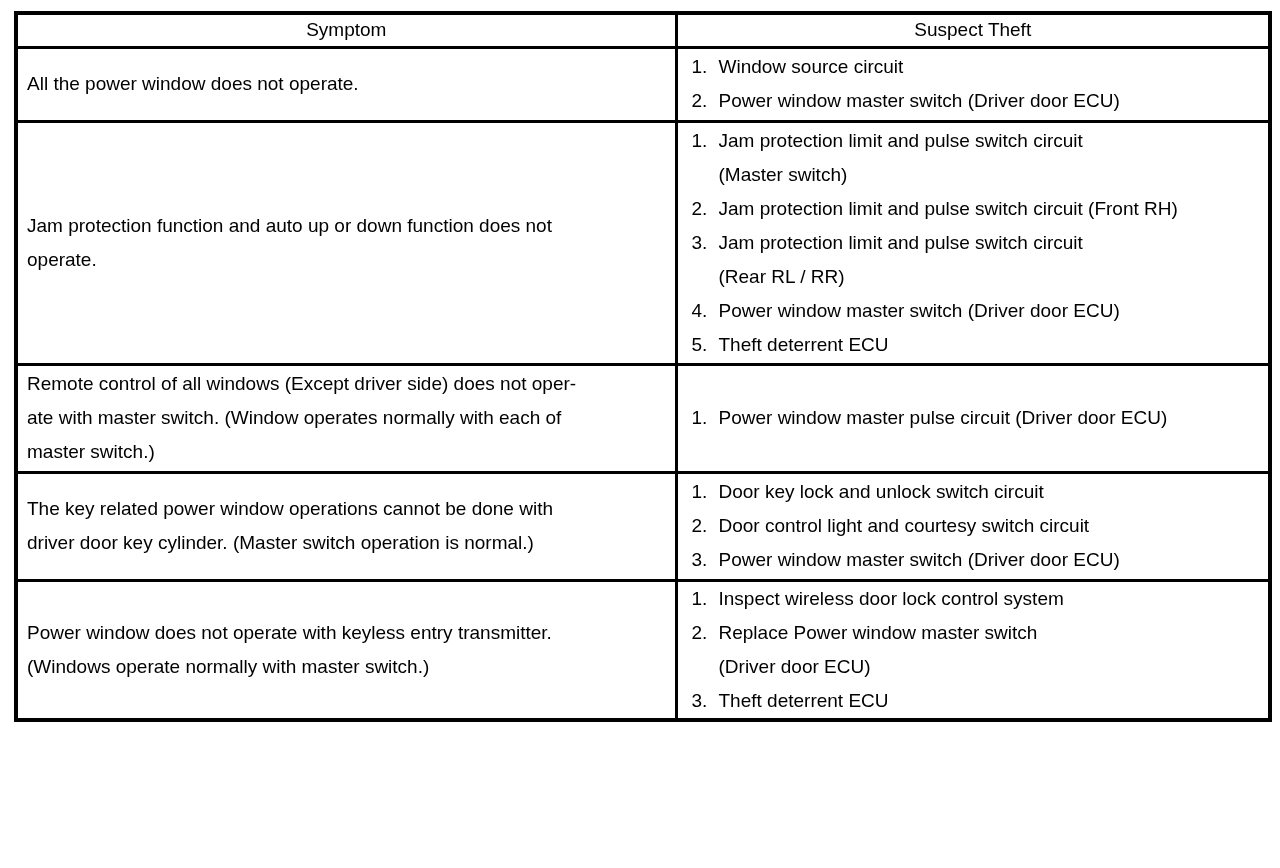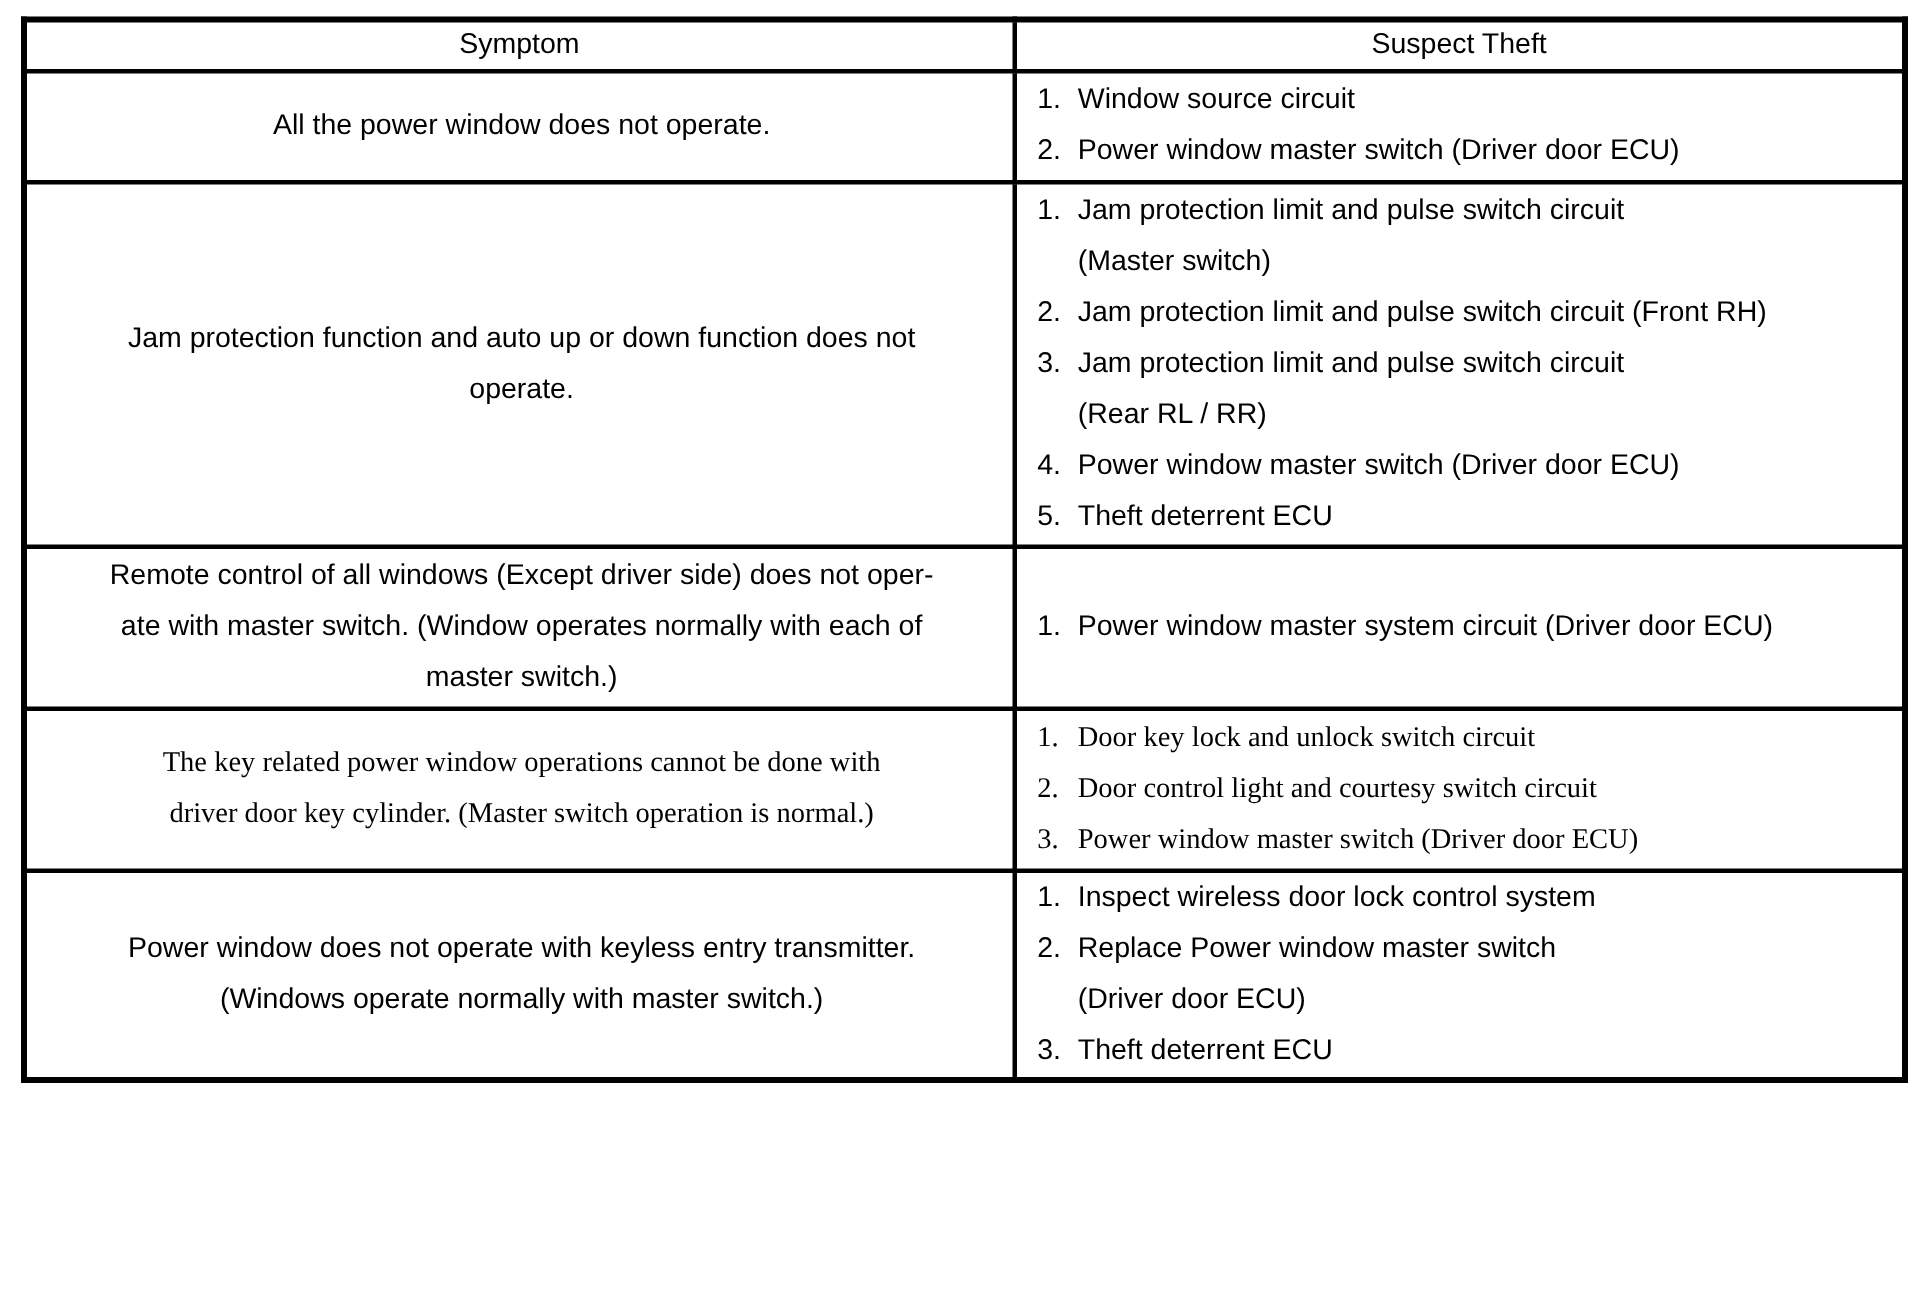--- a/index.html
+++ b/index.html
@@ -28,21 +28,21 @@
     vertical-align: middle;
     font-size: 19px;
     font-weight: normal;
     padding: 0;
   }
   .diag th {
     text-align: center;
     line-height: 22px;
   }
   td.symptom {
-    text-align: center;
+    text-align: left;
     padding-left: 9px;
     padding-right: 6px;
     line-height: 34px;
     white-space: pre-line;
   }
   td.suspect {
     padding-left: 14px;
     padding-right: 4px;
   }
   .item {
@@ -57,21 +57,21 @@
   .item .txt {
     white-space: pre-line;
   }
   
   tr.h-head { height: 34px; }
   tr.h-r0 { height: 74px; }
   tr.h-r1 { height: 76px; }
   tr.h-r2 { height: 243px; }
   tr.h-r3 { height: 37px; }
   tr.h-r4 { height: 108px; }
-  tr.h-r5 { height: 108px; font-family: Liberation Serif, serif; }
+  tr.h-r5 { height: 108px; }
   tr.h-r6 { height: 137px; }
 </style>
 </head>
 <body>
 
 <table class="diag">
   <colgroup>
     <col style="width: 660px">
     <col style="width: 594px">
   </colgroup>
@@ -123,21 +123,21 @@
         </div>
       </td>
     </tr>
     <tr class="h-r4">
       <td class="symptom">Remote control of all windows (Except driver side) does not oper-
 ate with master switch. (Window operates normally with each of
 master switch.)</td>
       <td class="suspect">
         <div class="item">
           <span class="num">1.</span>
-          <span class="txt">Power window master system circuit (Driver door ECU)</span>
+          <span class="txt">Power window master pulse circuit (Driver door ECU)</span>
         </div>
       </td>
     </tr>
     <tr class="h-r5">
       <td class="symptom">The key related power window operations cannot be done with
 driver door key cylinder. (Master switch operation is normal.)</td>
       <td class="suspect">
         <div class="item">
           <span class="num">1.</span>
           <span class="txt">Door key lock and unlock switch circuit</span>

